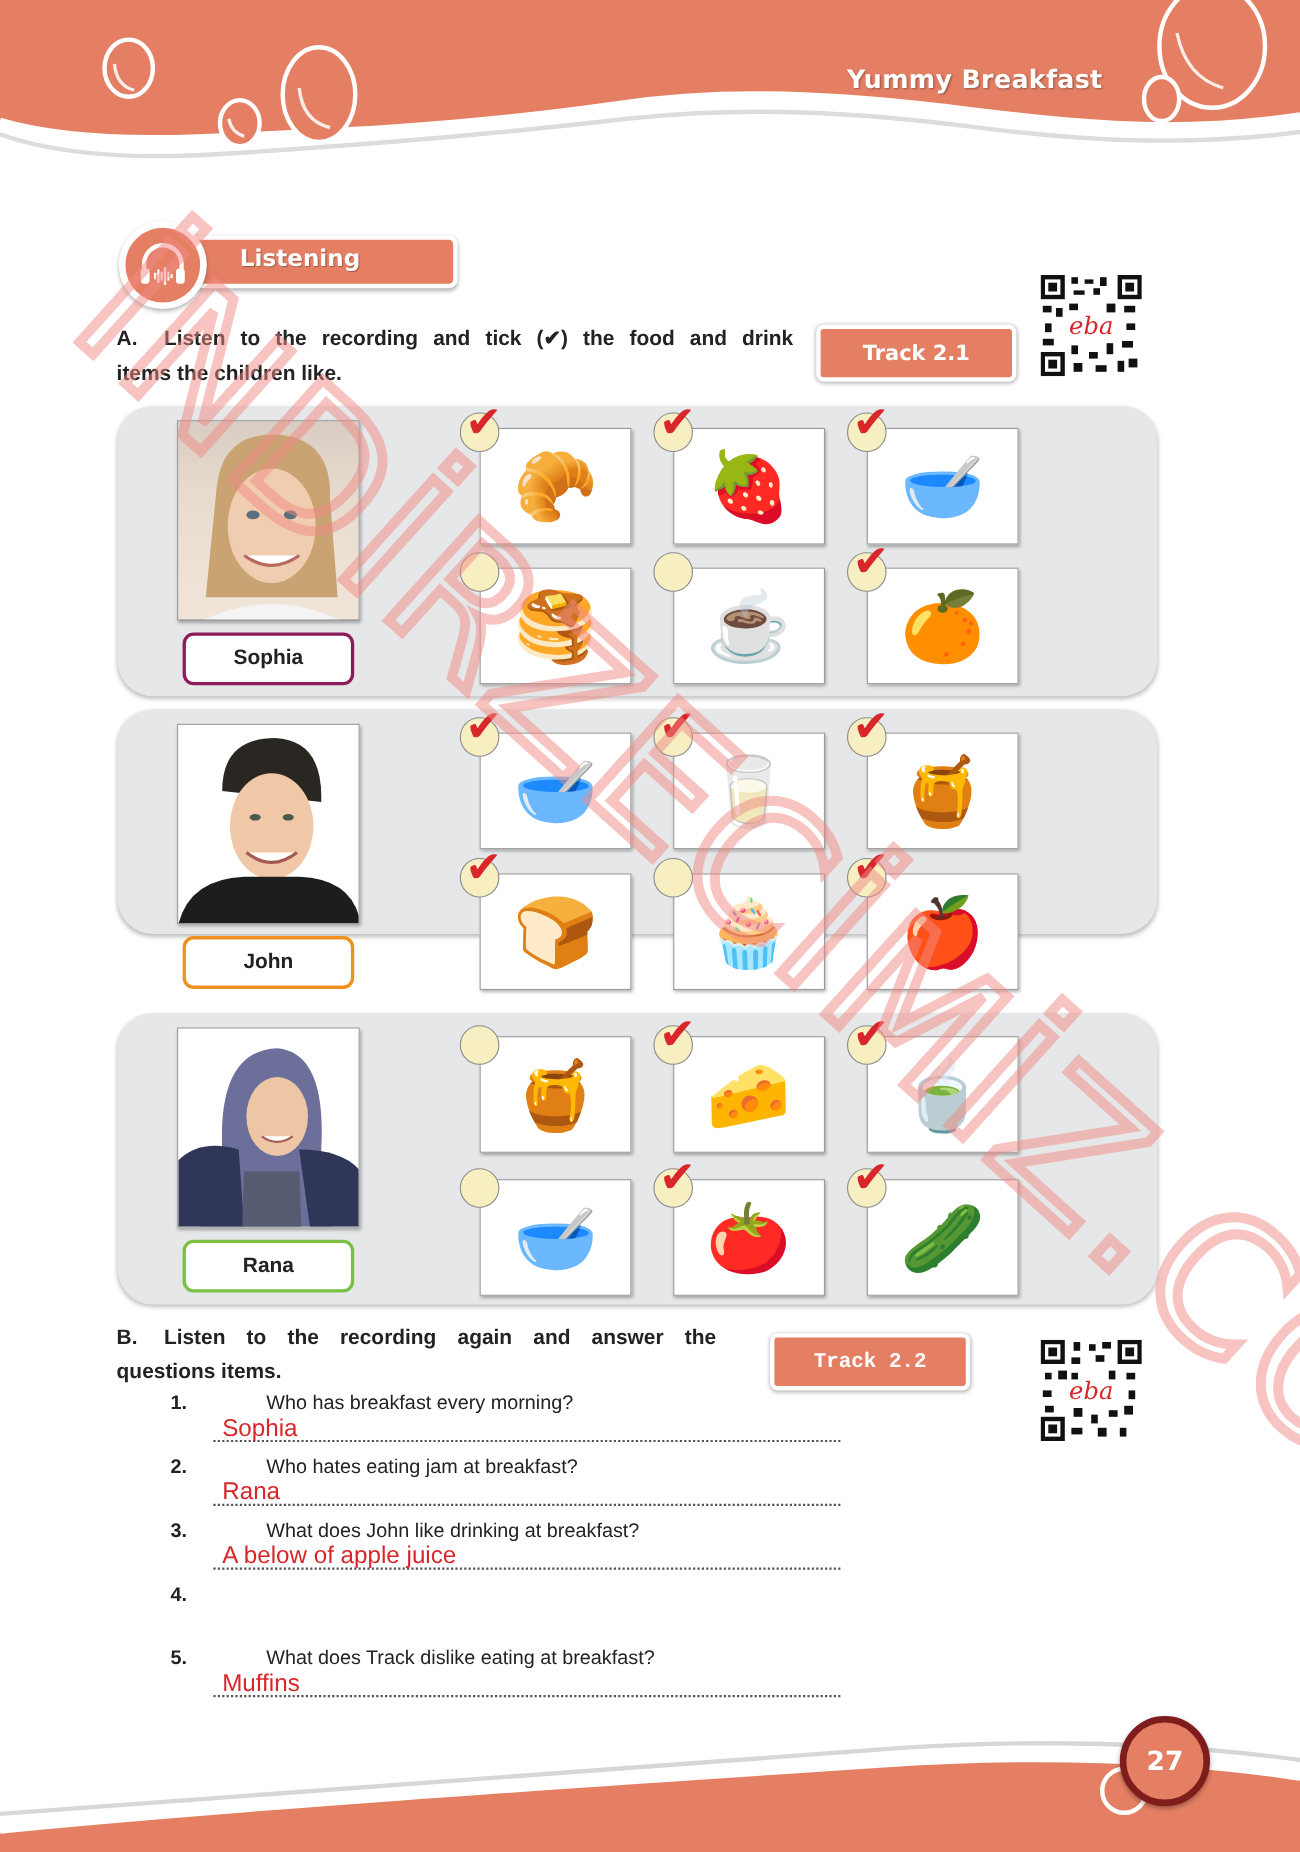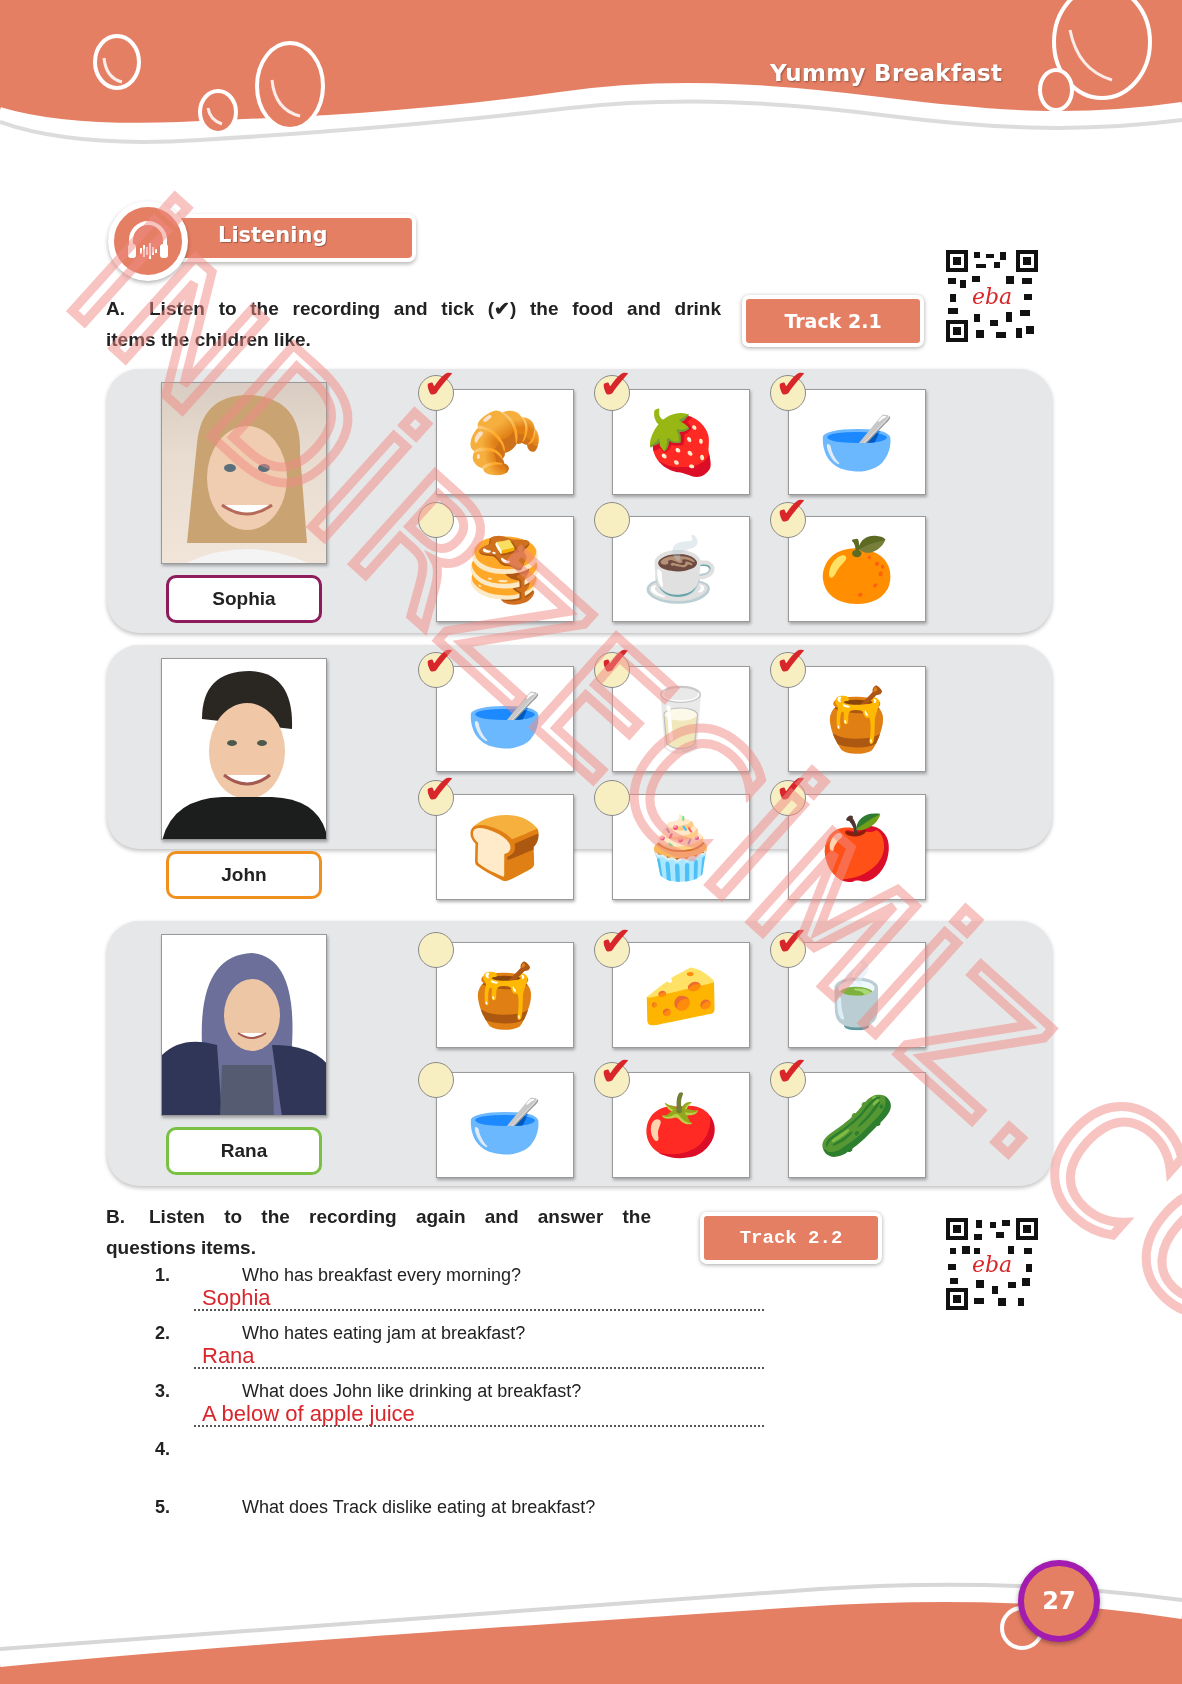--- a/index.html
+++ b/index.html
@@ -1,20 +1,20 @@
 <!DOCTYPE html>
 <html><head>
 <meta charset="utf-8">
 <style>
   * { box-sizing: border-box; margin: 0; padding: 0; }
   body { width: 1182px; height: 1684px; background: #ffffff; position: relative; overflow: hidden; font-family: "Liberation Sans", sans-serif; color: #222; }
   .header-band { position: absolute; left: 0; top: 0; width: 1182px; height: 170px; }
   .chapter-title { position: absolute; left: 770px; top: 60px; font-family: "DejaVu Sans", sans-serif; font-weight: bold; font-size: 23px; color: #fff; text-shadow: 1px 1px 2px rgba(0,0,0,0.35); letter-spacing: 0.3px; }
   .footer-band { position: absolute; left: 0; bottom: 0; width: 1182px; height: 150px; }
-  .page-number { position: absolute; left: 1018px; top: 1560px; width: 82px; height: 82px; border-radius: 50%; background: #e57f64; border: 6px solid #a21caf; box-shadow: 0 2px 5px rgba(0,0,0,0.35); color: #fff; font-family: "DejaVu Sans", sans-serif; font-weight: bold; font-size: 24px; display: flex; align-items: center; justify-content: center; }
+  .page-number { position: absolute; left: 1018px; top: 1560px; width: 82px; height: 82px; border-radius: 50%; background: #e57f64; border: 6px solid #7f1d1d; box-shadow: 0 2px 5px rgba(0,0,0,0.35); color: #fff; font-family: "DejaVu Sans", sans-serif; font-weight: bold; font-size: 24px; display: flex; align-items: center; justify-content: center; }
 
   .section-pill { position: absolute; left: 108px; top: 207px; width: 310px; height: 62px; text-decoration: underline; }
   .section-pill .bar { position: absolute; left: 40px; top: 7px; width: 268px; height: 48px; background: #e57f64; border: 4px solid #fff; border-radius: 8px; box-shadow: 0 2px 4px rgba(0,0,0,0.3); }
   .section-pill .label { position: absolute; left: 110px; top: 16px; color: #fff; font-family: "DejaVu Sans", sans-serif; font-weight: bold; font-size: 21px; text-shadow: 1px 1px 1px rgba(0,0,0,0.3); }
   .section-pill .icon-circle { position: absolute; left: 0; top: -6px; width: 80px; height: 80px; border-radius: 50%; background: #e57f64; border: 6px solid #fff; box-shadow: 0 2px 4px rgba(0,0,0,0.3); display: flex; align-items: center; justify-content: center; }
 
   .instr { position: absolute; font-size: 19px; font-weight: bold; color: #222; line-height: 31px; }
   .track-btn { position: absolute; width: 182px; height: 52px; background: #e57f64; border: 4px solid #fff; border-radius: 7px; box-shadow: 0 1px 4px rgba(0,0,0,0.35); color: #fff; font-family: "DejaVu Sans", sans-serif; font-weight: bold; font-size: 19px; display: flex; align-items: center; justify-content: center; cursor: pointer; }
   .qr { position: absolute; width: 92px; height: 92px; background: #fff; }
 
@@ -341,20 +341,23 @@
     <div class="answer-line">
         <span class="answer">A below of apple juice</span>
       </div>
   </div>
   <div class="q">
     <span class="num">4.</span>
   </div>
   <div class="q">
     <span class="num">5.</span>
     <span class="text">What does Track dislike eating at breakfast?</span>
+    <div class="answer-line">
+        <span class="answer">Muffins</span>
+      </div>
   </div>
 </div>
 
 <svg class="footer-band" style="top:1534px;" viewBox="0 0 1182 150">
   <path d="M0 130 C200 110 500 90 800 70 C950 60 1080 66 1182 82 V150 H0 Z" fill="#e57f64"></path>
   <path d="M0 130 C200 110 500 90 800 70 C950 60 1080 66 1182 82" fill="none" stroke="#fff" stroke-width="6"></path>
   <path d="M0 115 C250 95 520 75 820 55 C960 46 1080 52 1182 66" fill="none" stroke="#d7d7d7" stroke-width="4"></path>
   <ellipse cx="1022" cy="94" rx="20" ry="20" fill="#e57f64" stroke="#fff" stroke-width="4"></ellipse>
 </svg>
 <div class="page-number">27</div>

